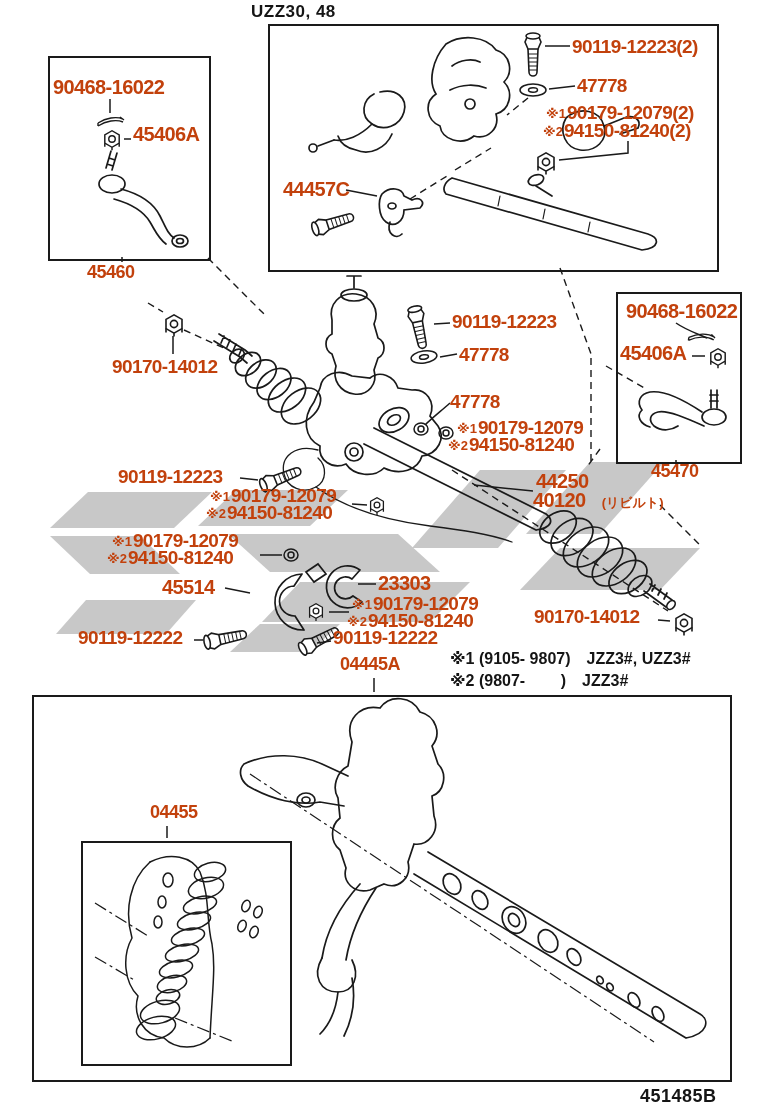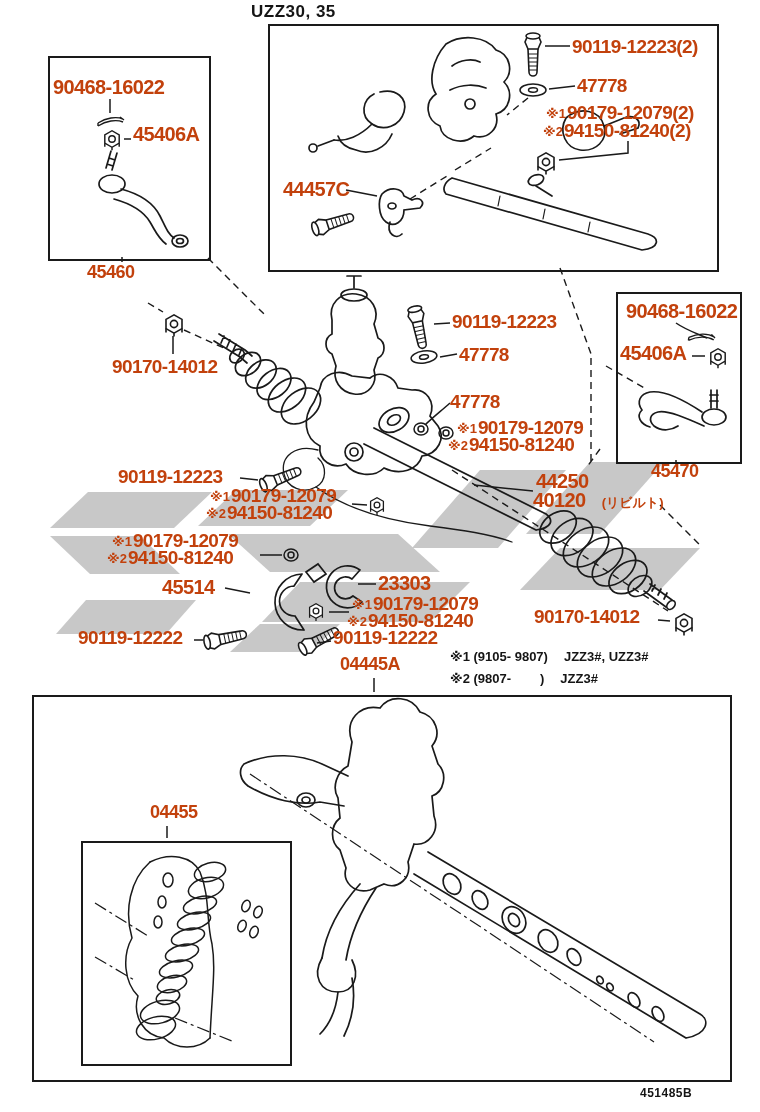--- a/index.html
+++ b/index.html
@@ -12,23 +12,23 @@
   .box{position:absolute;border:2px solid #1a1a1a;background:transparent;}
   .lbl{
     position:absolute;font-weight:700;font-size:19px;line-height:1;
     letter-spacing:-0.6px;white-space:nowrap;color:#c2410c;
   }
   .lbl .pfx{font-size:13px;letter-spacing:0;margin-right:1px;vertical-align:1px;}
   .sz20{font-size:20px;}
   .sz23{font-size:18px;letter-spacing:-0.5px;}
   .kana{font-size:13px;font-weight:700;letter-spacing:0;margin-left:16px;}
   .title{position:absolute;font-weight:700;font-size:17px;letter-spacing:0.5px;}
-  .note{position:absolute;font-weight:700;font-size:13px;white-space:pre;letter-spacing:0;}
+  .note{position:absolute;font-weight:700;font-size:16px;white-space:pre;letter-spacing:0;}
   .note .models{margin-left:16px;}
-  .fig{position:absolute;font-weight:700;font-size:12px;letter-spacing:0.5px;}
+  .fig{position:absolute;font-weight:700;font-size:18px;letter-spacing:0.5px;}
 </style>
 </head>
 <body>
 
 <div class="sheet">
 
   <svg class="art" viewBox="0 0 760 1112">
     <defs>
       <g id="bolt" stroke="#1a1a1a" stroke-width="1.6">
         <polygon points="-7,-5 0,-8 7,-5 7,5 0,8 -7,5" fill="#fff"></polygon>
@@ -261,21 +261,21 @@
       <path d="M167,826 L167,838"></path>
     </g>
   </svg>
 
   <div class="box" style="left:268px;top:24px;width:447px;height:244px"></div>
   <div class="box" style="left:48px;top:56px;width:159px;height:201px"></div>
   <div class="box" style="left:616px;top:292px;width:122px;height:168px"></div>
   <div class="box" style="left:32px;top:695px;width:696px;height:383px"></div>
   <div class="box" style="left:81px;top:841px;width:207px;height:221px"></div>
 
-  <div class="title" style="left:251px;top:2px"><span>UZZ30, 35</span></div>
+  <div class="title" style="left:251px;top:2px"><span>UZZ30, 48</span></div>
   <div class="fig" style="left:640px;top:1086px"><span>451485B</span></div>
 
   <div class="lbl" style="left:572px;top:37px"><span>90119-12223(2)</span></div>
   <div class="lbl" style="left:577px;top:76px"><span>47778</span></div>
   <div class="lbl" style="left:546px;top:103px"><span class="pfx">※1</span><span>90179-12079(2)</span></div>
   <div class="lbl" style="left:543px;top:121px"><span class="pfx">※2</span><span>94150-81240(2)</span></div>
   <div class="lbl sz20" style="left:283px;top:179px"><span>44457C</span></div>
 
   <div class="lbl sz20" style="left:53px;top:77px"><span>90468-16022</span></div>
   <div class="lbl sz20" style="left:133px;top:124px"><span>45406A</span></div>

